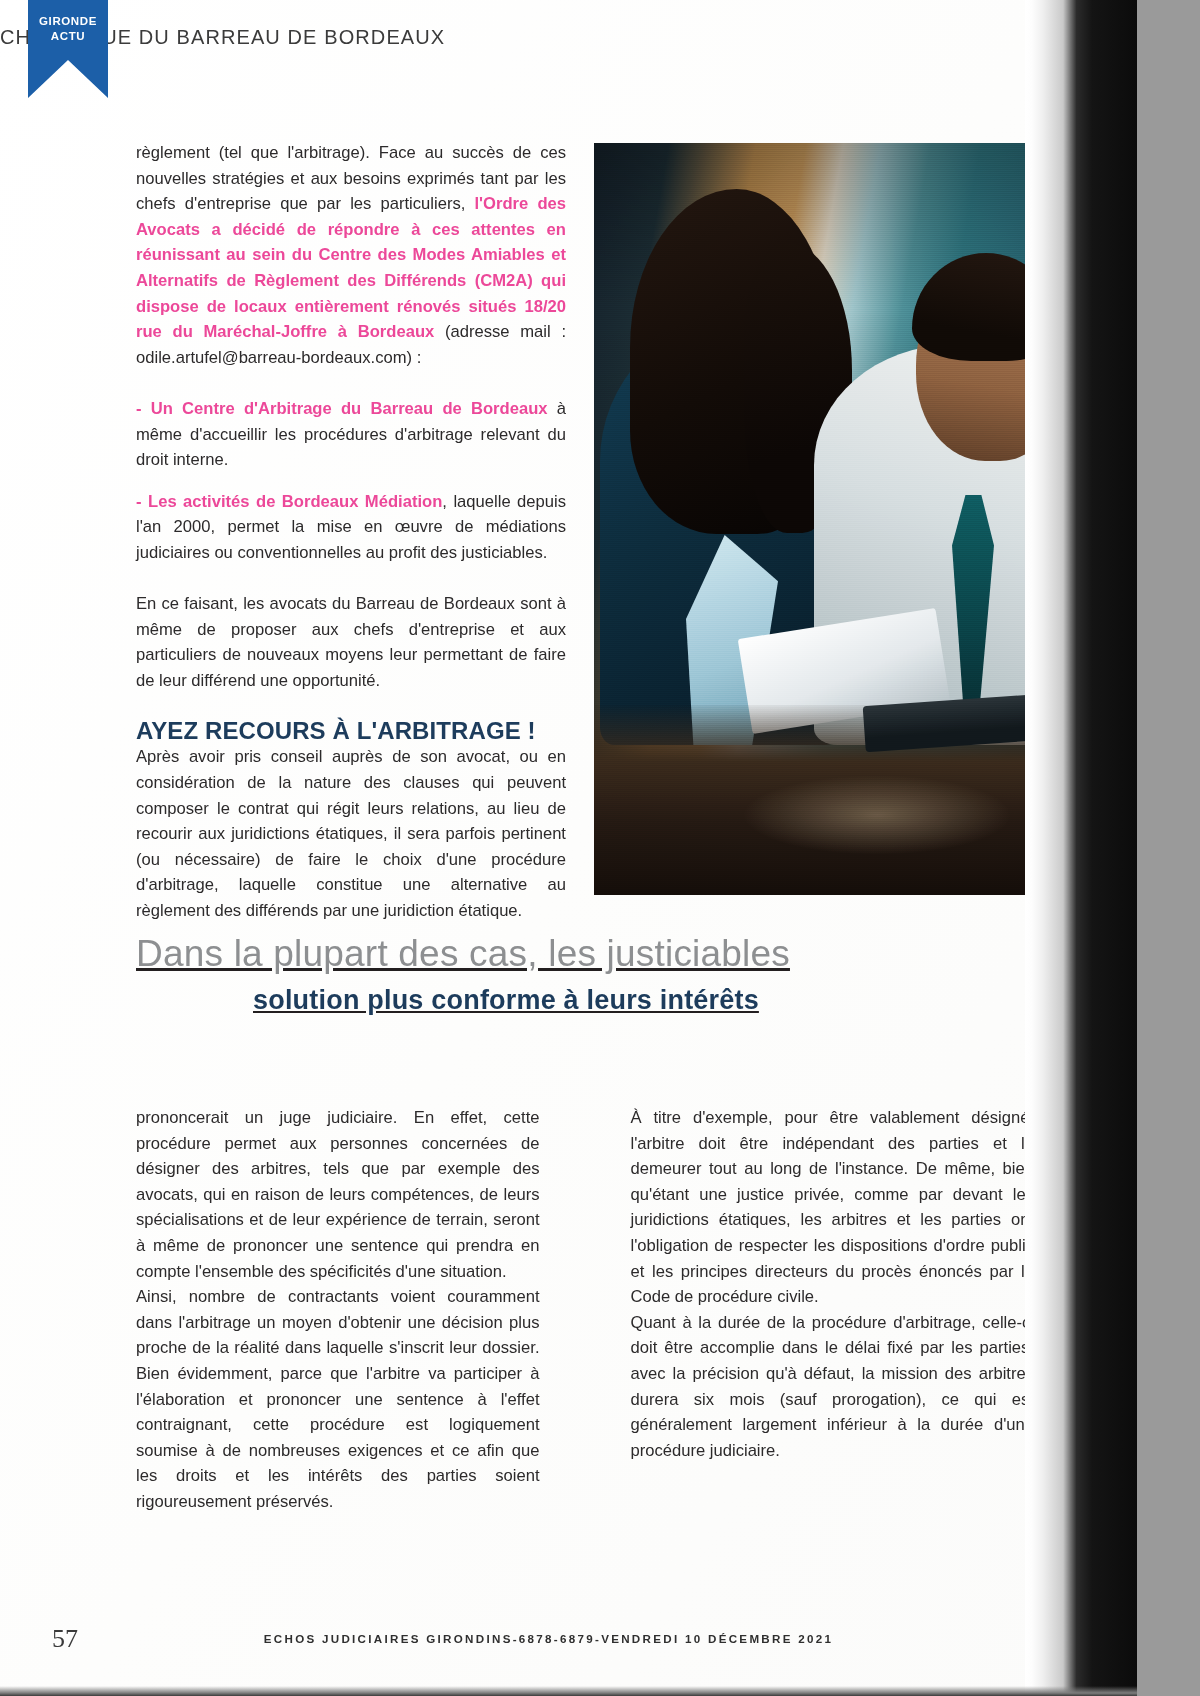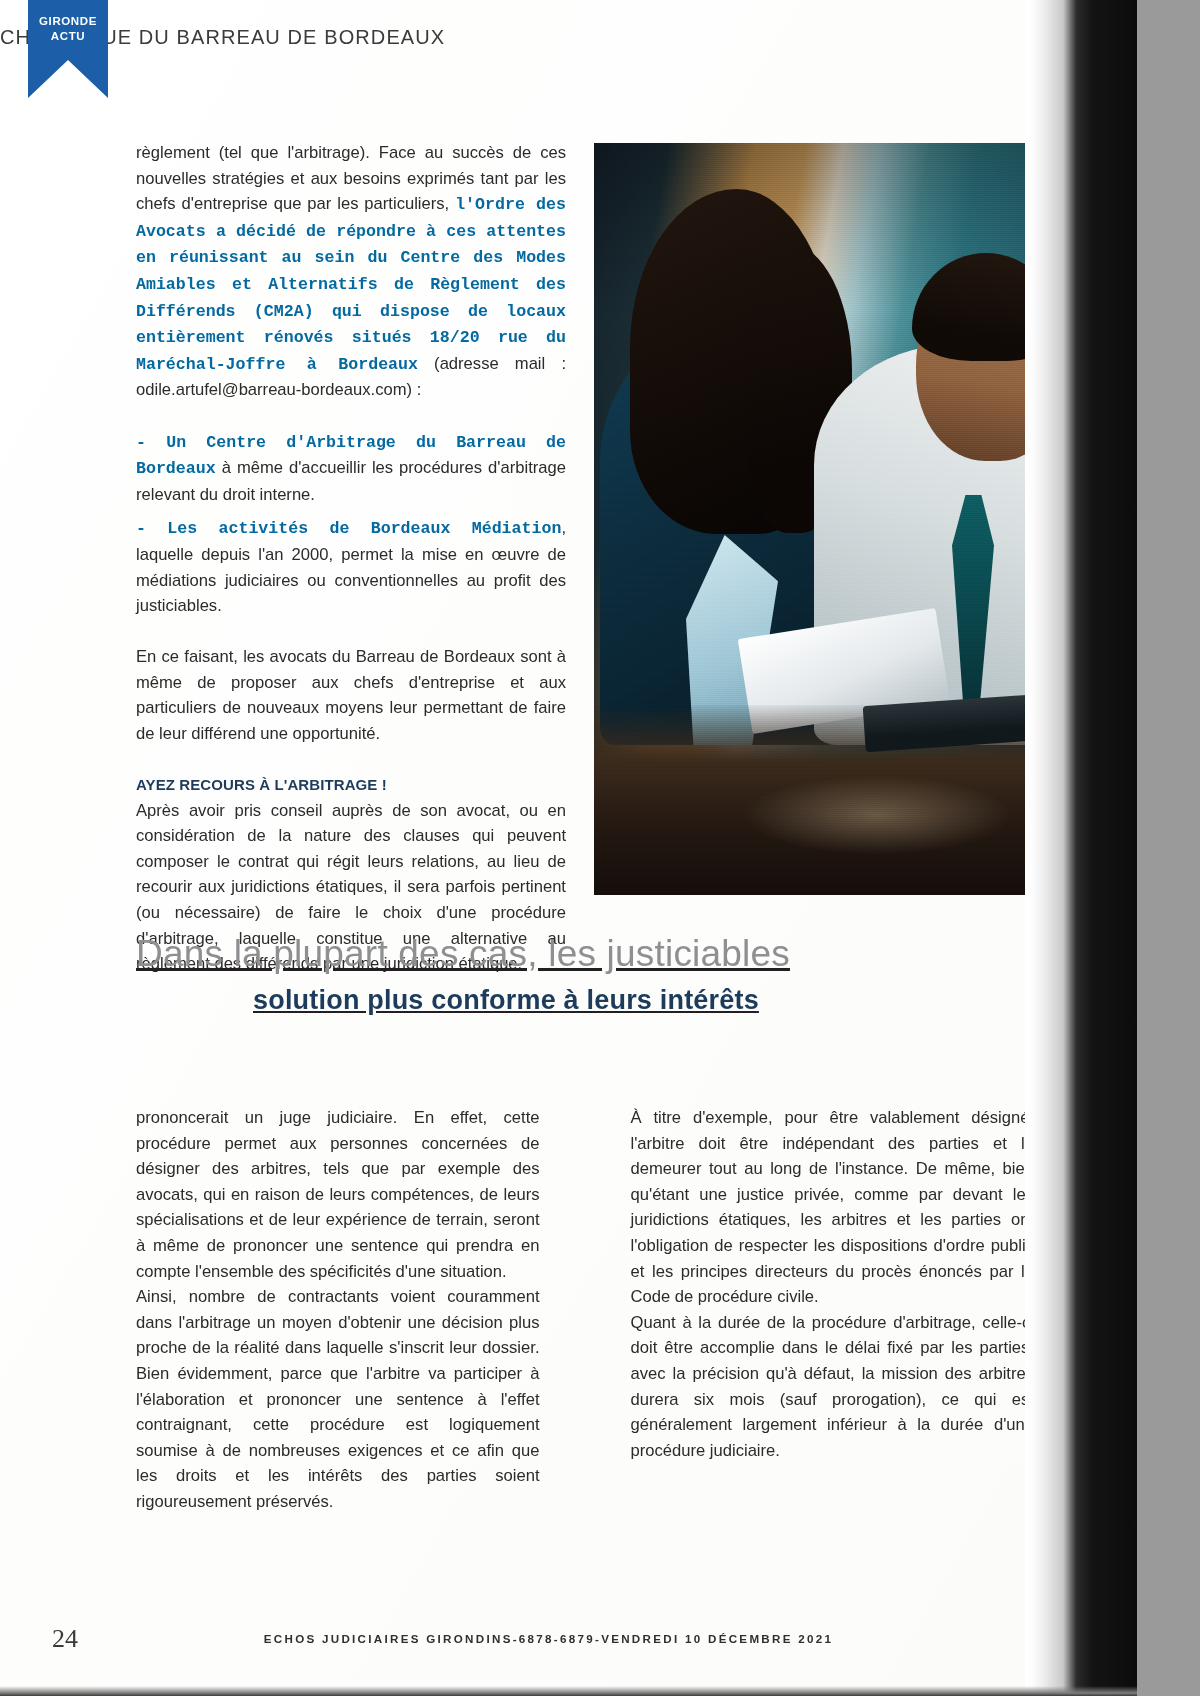--- a/index.html
+++ b/index.html
@@ -82,24 +82,24 @@
     width: 430px;
   }
   .body-text {
     font-size: 16.6px;
     line-height: 25.6px;
     text-align: justify;
     color: #2c2a2b;
     margin: 0;
   }
   .body-text + .body-text { margin-top: 25.6px; }
-  .body-text.tight + .body-text.tight { margin-top: 8px; }
-  .b { font-weight: 700; color: #0369a1; font-family: Liberation Mono, monospace; }
+  .body-text.tight + .body-text.tight { margin-top: 16px; }
+  .b { font-weight: 700; color: #ec4899; }
   .section-head {
-    font-size: 15px;
+    font-size: 24px;
     font-weight: 700;
     color: #1d3c5c;
     letter-spacing: 0.1px;
     margin: 26px 0 1px 0;
     line-height: 24px;
   }
 
   
   .photo {
     position: absolute;
@@ -347,19 +347,19 @@
       <p>prononcerait un juge judiciaire. En effet, cette procédure permet aux personnes concernées de désigner des arbitres, tels que par exemple des avocats, qui en raison de leurs compétences, de leurs spécialisations et de leur expérience de terrain, seront à même de prononcer une sentence qui prendra en compte l'ensemble des spécificités d'une situation.</p>
       <p>Ainsi, nombre de contractants voient couramment dans l'arbitrage un moyen d'obtenir une décision plus proche de la réalité dans laquelle s'inscrit leur dossier. Bien évidemment, parce que l'arbitre va participer à l'élaboration et prononcer une sentence à l'effet contraignant, cette procédure est logiquement soumise à de nombreuses exigences et ce afin que les droits et les intérêts des parties soient rigoureusement préservés.</p>
     </div>
     <div class="bcol">
       <p>À titre d'exemple, pour être valablement désigné, l'arbitre doit être indépendant des parties et le demeurer tout au long de l'instance. De même, bien qu'étant une justice privée, comme par devant les juridictions étatiques, les arbitres et les parties ont l'obligation de respecter les dispositions d'ordre public et les principes directeurs du procès énoncés par le Code de procédure civile.</p>
       <p>Quant à la durée de la procédure d'arbitrage, celle-ci doit être accomplie dans le délai fixé par les parties, avec la précision qu'à défaut, la mission des arbitres durera six mois (sauf prorogation), ce qui est généralement largement inférieur à la durée d'une procédure judiciaire.</p>
     </div>
   </div>
 
   <div class="footer">
-    <div class="page-number">24</div>
+    <div class="page-number">57</div>
     <div class="footer-line">ECHOS JUDICIAIRES GIRONDINS-6878-6879-VENDREDI 10 DÉCEMBRE 2021</div>
   </div>
 
   <div class="scan-edge-right"></div>
   <div class="scan-edge-bottom"></div>
 </div>
 
 </body></html>

